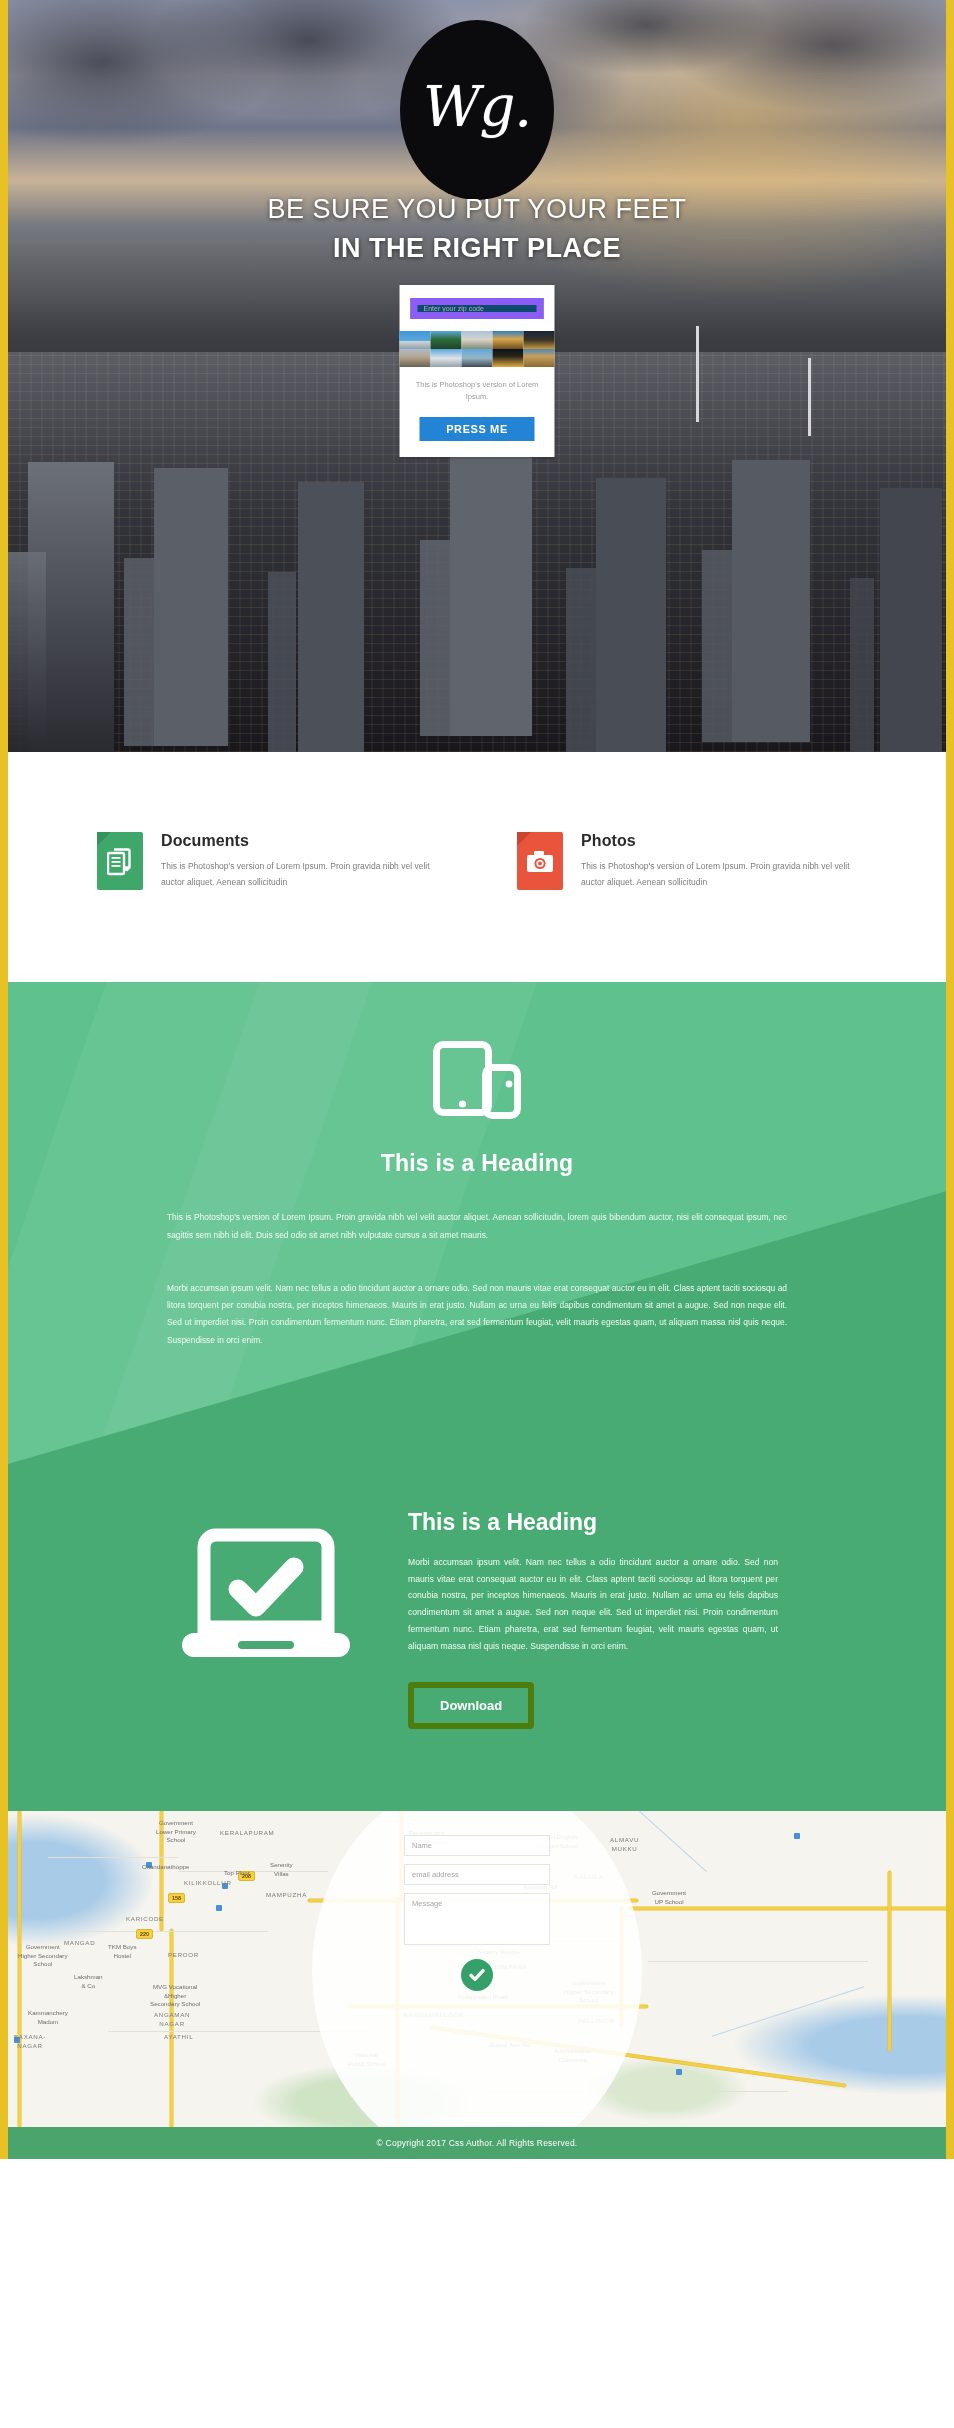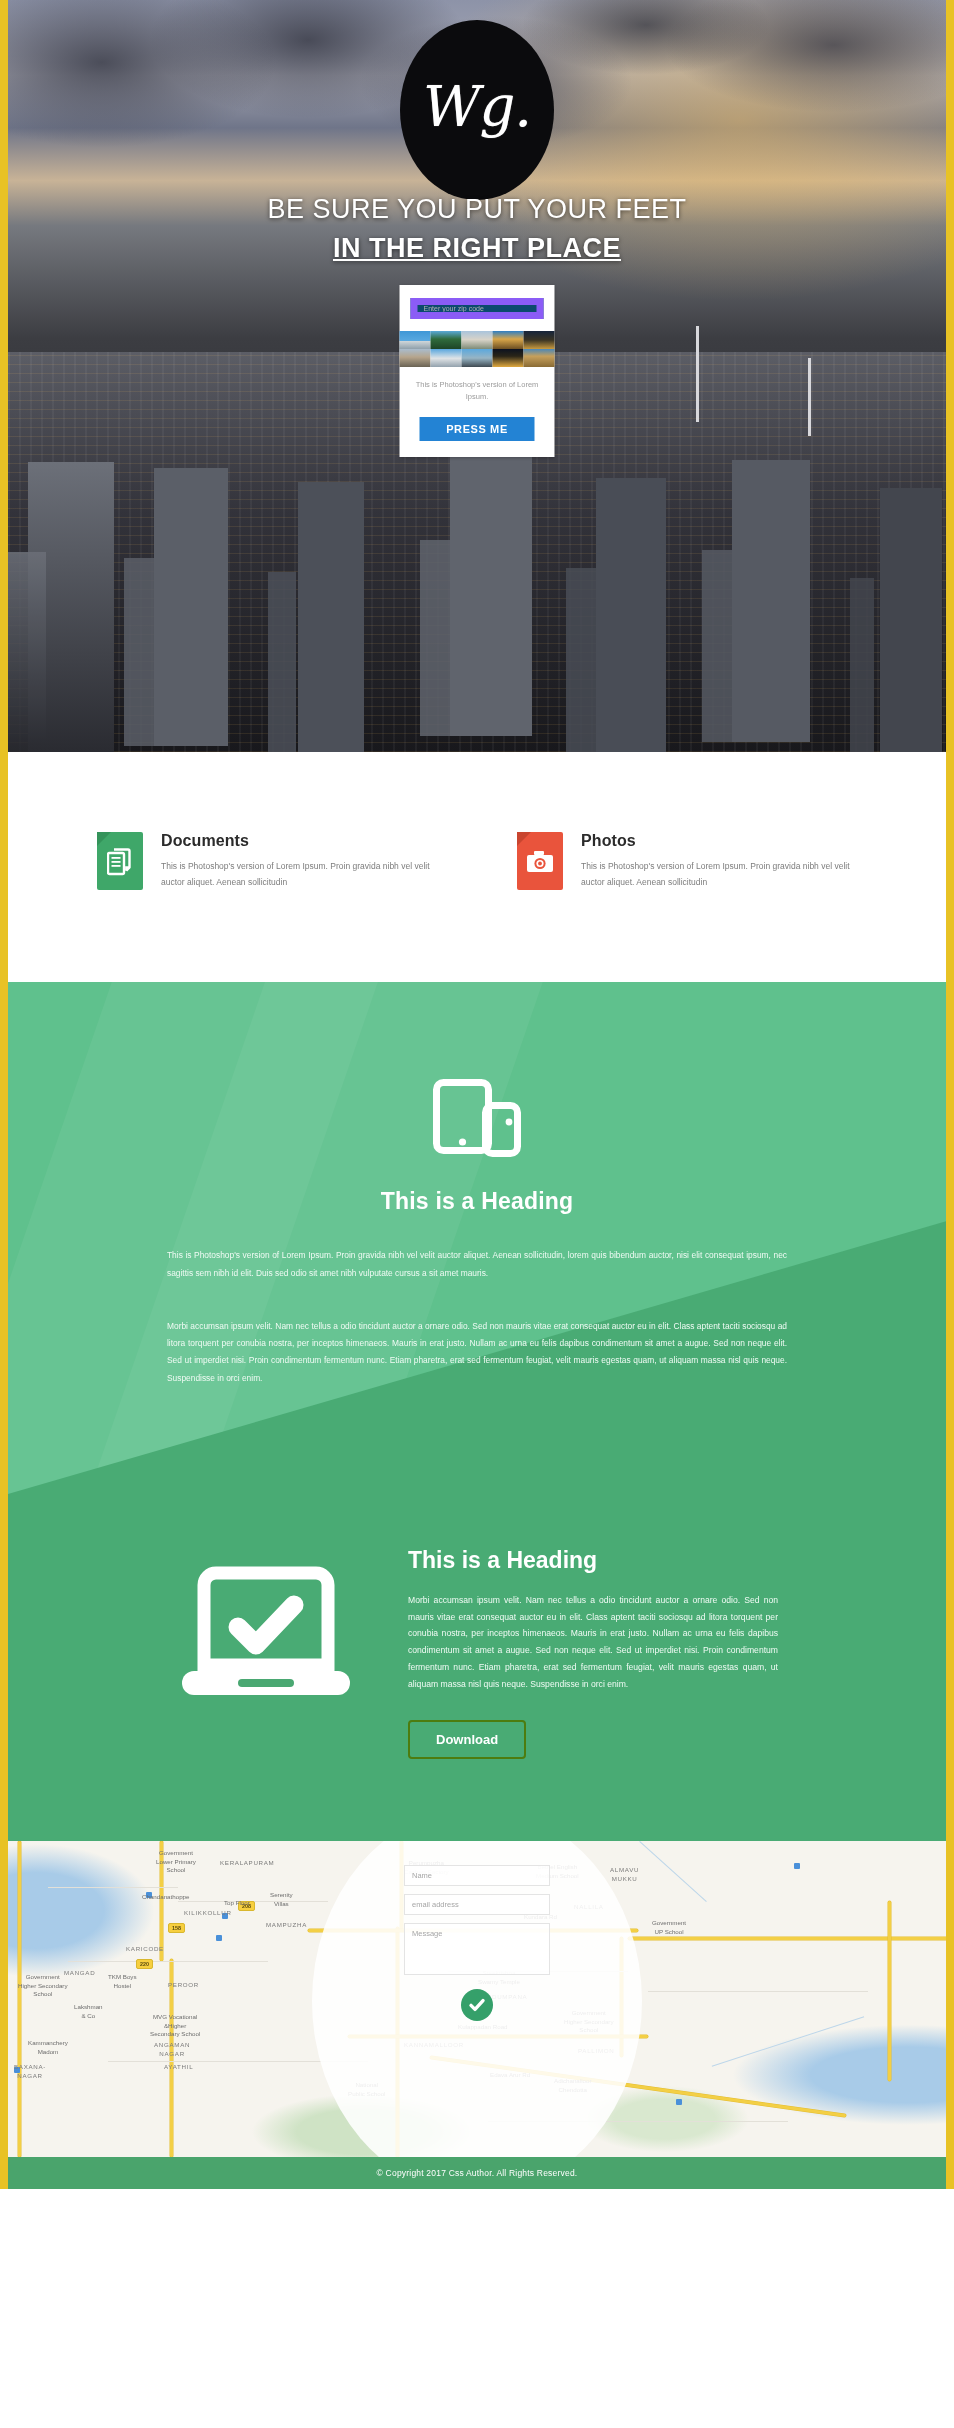--- a/index.html
+++ b/index.html
@@ -72,21 +72,21 @@
   .hero-head {
     position:absolute; left:0; right:0; top:190px; z-index:4;
     text-align:center; color:#fff;
   }
   .hero-head .l1 {
     display:block; font-size:27px; font-weight:400; letter-spacing:.5px;
     line-height:1.45; text-shadow:0 1px 4px rgba(0,0,0,.6);
   }
   .hero-head .l2 {
     display:block; font-size:27px; font-weight:700; letter-spacing:.5px;
-    line-height:1.45; text-shadow:0 1px 4px rgba(0,0,0,.6);text-decoration:underline;
+    line-height:1.45; text-shadow:0 1px 4px rgba(0,0,0,.6);
   }
 
   
   .signup {
     position:absolute; left:50%; transform:translateX(-50%);
     top:285px; width:155px; z-index:5;
     background:#ffffff;
     box-shadow:0 1px 3px rgba(0,0,0,.25);
     padding:13px 11px 16px;
   }
@@ -145,21 +145,21 @@
   .feat-icon svg { position:absolute; left:50%; top:52%; transform:translate(-50%,-50%); }
   .feat-body h3 {
     font-size:16px; font-weight:700; color:#2b2b2b; margin-bottom:9px;
     letter-spacing:.1px;
   }
   .feat-body p { font-size:8.5px; line-height:1.85; color:#7d7d7d; }
 
   
   .green {
     position:relative; background:#5fc18d; overflow:hidden;
-    padding:96px 0 0;
+    padding:58px 0 0;
   }
   .green .diag1 {
     position:absolute; left:-6%; top:-4%; width:46%; height:116%;
     background:rgba(255,255,255,.055);
     transform:skewX(-19deg);
   }
   .green .diag2 {
     position:absolute; left:10%; top:-10%; width:12%; height:130%;
     background:rgba(255,255,255,.05);
     transform:skewX(-19deg);
@@ -186,21 +186,21 @@
     position:relative; z-index:3;
     margin-top:160px; padding-bottom:82px;
     display:flex; justify-content:center; align-items:flex-start; gap:52px;
   }
   .panel2 .lap { flex:none; width:180px; padding-top:16px; }
   .panel2 .txt { width:370px; }
   .panel2 h2 { color:#fff; font-size:23px; font-weight:700; margin-bottom:18px; }
   .panel2 p { color:#f0fbf4; font-size:8.6px; line-height:1.95; text-align:justify; }
   .dl-btn {
     display:inline-block; margin-top:28px; padding:10px 26px;
-    border:2px solid #4d7c0f; border-radius:4px; background:transparent;
+    border:6px solid #4d7c0f; border-radius:4px; background:transparent;
     color:#fff; font-family:"Liberation Sans", sans-serif;
     font-size:13px; font-weight:700; cursor:pointer;
   }
 
   
   .mapsec { position:relative; height:316px; overflow:hidden; background:#f3f1ec; }
   .mapbase {
     position:absolute; inset:0;
     background:
       radial-gradient(ellipse 18% 30% at 3% 22%, #a8cbe8 40%, rgba(168,203,232,0) 70%),

